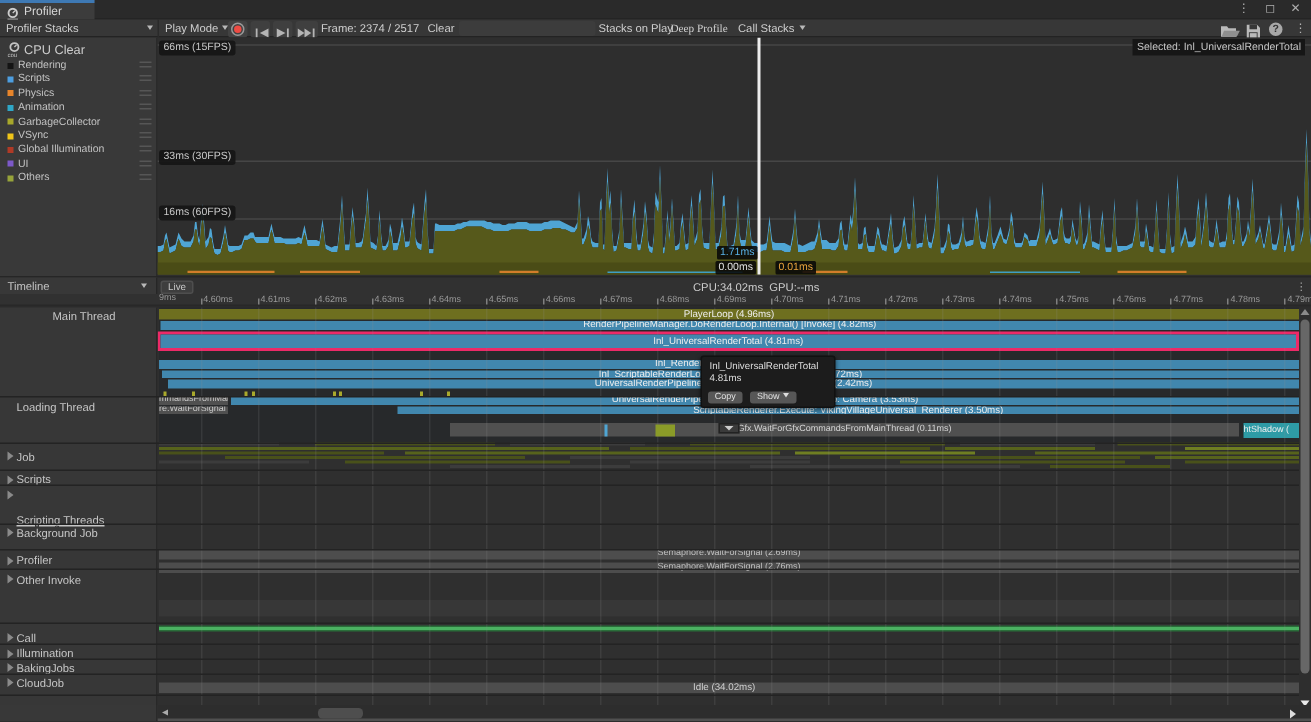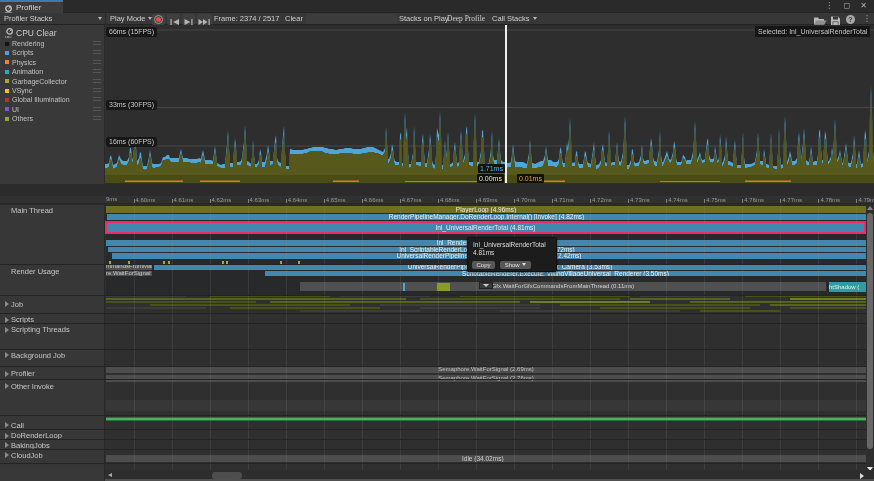--- a/index.html
+++ b/index.html
@@ -171,20 +171,26 @@
 <rect x="640" y="155.5" width="46" height="1.5" fill="#d27d2a"></rect>
 <rect x="400" y="0" width="2" height="158" fill="#ededed"></rect>
 </svg>
 <div class="fpslbl" style="left:1px;top:2px;">66ms (15FPS)</div>
 <div class="fpslbl" style="left:1px;top:75px;">33ms (30FPS)</div>
 <div class="fpslbl" style="left:1px;top:112px;">16ms (60FPS)</div>
 <div class="msbox" style="left:373px;top:139px;color:#59b2e8;">1.71ms</div>
 <div class="msbox" style="left:372px;top:149px;color:#e0e0e0;">0.00ms</div>
 <div class="msbox" style="left:412px;top:149px;color:#e8a33d;">0.01ms</div>
 <div class="msbox" style="left:650px;top:1px;border-radius:0;background:#161616;color:#c6c6c6;padding:1px 3px;">Selected: Inl_UniversalRenderTotal</div>
+</div>
+<div id="ctrlrow">
+<div id="tlmenu"><span style="margin-left:5px;">Timeline</span><span class="ddarrow" style="position:absolute;right:6px;top:5px;"></span></div>
+<div id="livebtn">Live</div>
+<div class="txt" style="left:462px;top:2px;font-size:7.5px;color:#cccccc;">CPU:34.02ms&nbsp;&nbsp;GPU:--ms</div>
+<div class="txt" style="left:864px;top:2px;font-size:7px;color:#b0b0b0;">⋮</div>
 </div>
 <div id="ruler">
 <div class="txt" style="left:106px;top:0;font-size:6px;">9ms</div>
 <div class="tk" style="left:133.5px"><b></b><span>4.60ms</span></div>
 <div class="tk" style="left:171.6px"><b></b><span>4.61ms</span></div>
 <div class="tk" style="left:209.6px"><b></b><span>4.62ms</span></div>
 <div class="tk" style="left:247.6px"><b></b><span>4.63ms</span></div>
 <div class="tk" style="left:285.7px"><b></b><span>4.64ms</span></div>
 <div class="tk" style="left:323.8px"><b></b><span>4.65ms</span></div>
 <div class="tk" style="left:361.8px"><b></b><span>4.66ms</span></div>
@@ -275,38 +281,38 @@
 <div class="abs" style="left:790px;top:101.5px;width:76px;height:2px;background:#49511a;"></div>
 <div class="abs" style="left:300px;top:104.5px;width:120px;height:2px;background:#3c3c3c;"></div>
 <div class="abs" style="left:500px;top:104.5px;width:180px;height:2px;background:#3c3c3c;"></div>
 <div class="abs" style="left:700px;top:104.5px;width:80px;height:2px;background:#49511a;"></div>
 <div class="bar" style="left:106px;top:161px;width:760px;height:7px;background:#4d4d4d;font-size:6px;line-height:7px;color:#c0c0c0;">Semaphore.WaitForSignal (2.69ms)</div>
 <div class="bar" style="left:106px;top:169.5px;width:760px;height:7px;background:#4d4d4d;font-size:6px;line-height:7px;color:#c0c0c0;">Semaphore.WaitForSignal (2.76ms)</div>
 <div class="abs" style="left:106px;top:212px;width:760px;height:4px;background:#2a6e3a;"></div>
 <div class="abs" style="left:106px;top:213px;width:760px;height:2px;background:#4bb161;"></div>
 <div class="bar" style="left:106px;top:249.5px;width:760px;height:7px;background:#4d4d4d;font-size:6.5px;line-height:7px;color:#d0d0d0;text-align:left;padding-left:356px;">Idle (34.02ms)</div>
 <div id="leftpanel">
-<div class="thname" style="top:1px;">Main Thread</div>
-<div class="thname" style="top:61.5px;">Render Usage</div>
+<div class="thname" style="top:1px;margin-left:24px;">Main Thread</div>
+<div class="thname" style="top:61.5px;">Loading Thread</div>
 <div class="tri" style="top:96.0px"></div>
         <div class="thname" style="top:94.5px;">Job</div>
 <div class="tri" style="top:111.7px"></div>
         <div class="thname" style="top:110.2px;">Scripts</div>
 <div class="tri" style="top:122.2px"></div>
-        <div class="thname" style="top:120px;">Scripting Threads</div>
+        <div class="thname" style="top:137px;text-decoration:underline;">Scripting Threads</div>
 <div class="tri" style="top:147.2px"></div>
         <div class="thname" style="top:145.7px;">Background Job</div>
 <div class="tri" style="top:165.7px"></div>
         <div class="thname" style="top:164.2px;">Profiler</div>
 <div class="tri" style="top:178.0px"></div>
         <div class="thname" style="top:176.5px;">Other Invoke</div>
 <div class="tri" style="top:217.0px"></div>
         <div class="thname" style="top:215.5px;">Call</div>
 <div class="tri" style="top:227.7px"></div>
-        <div class="thname" style="top:226.2px;">DoRenderLoop</div>
+        <div class="thname" style="top:226.2px;">Illumination</div>
 <div class="tri" style="top:237.3px"></div>
         <div class="thname" style="top:235.8px;">BakingJobs</div>
 <div class="tri" style="top:247.4px"></div>
         <div class="thname" style="top:245.9px;">CloudJob</div>
 </div>
 <div class="sep" style="top:58.5px"></div>
 <div class="sep" style="top:89.7px"></div>
 <div class="sep" style="top:107.8px"></div>
 <div class="sep" style="top:117.8px"></div>
 <div class="sep" style="top:143.7px"></div>

